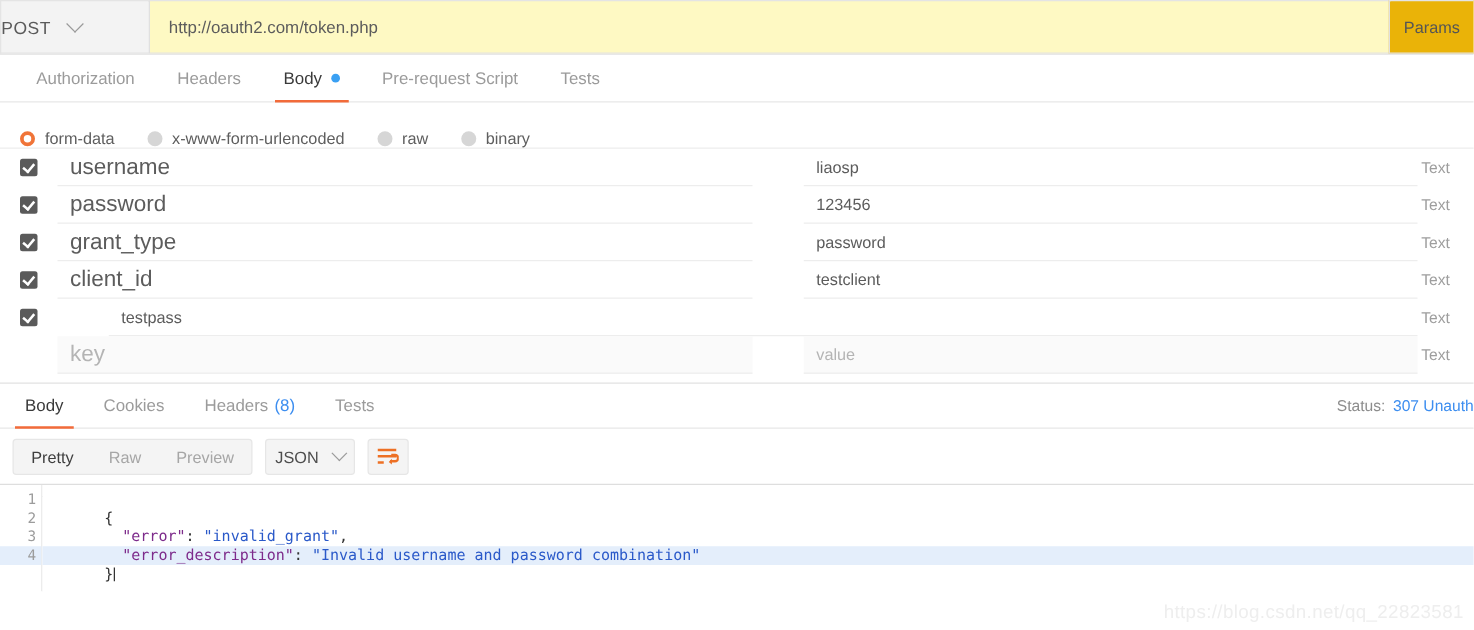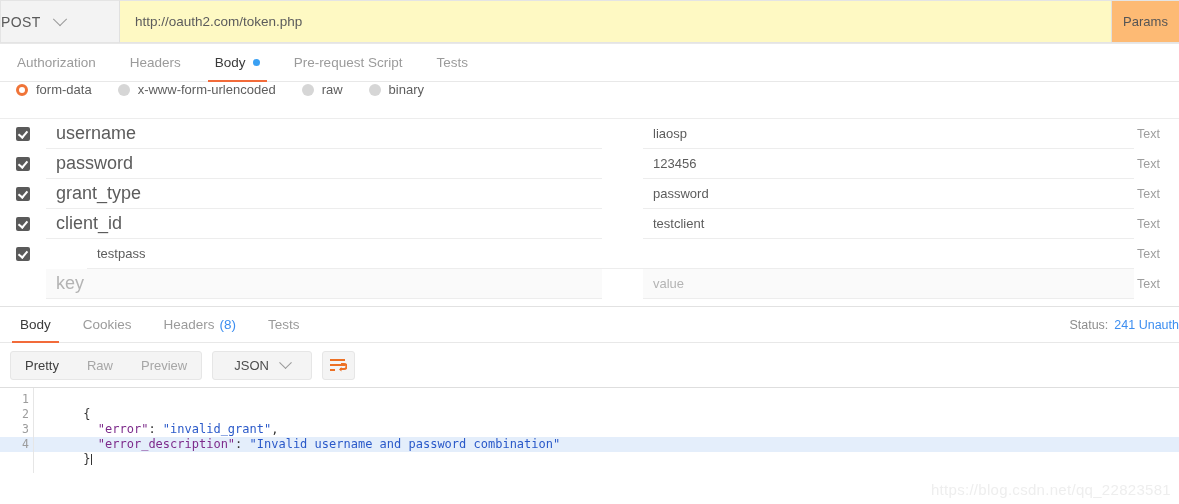--- a/index.html
+++ b/index.html
@@ -58,40 +58,40 @@
     padding-left: 15px;
     font-size: 13.5px;
     color: #5c5c5c;
     background: #fef9c3;
     border-top: 1px solid #e4e4e4;
     border-bottom: 1px solid #e4e4e4;
     box-sizing: border-box;
   }
   .params-box {
     width: 68px;
-    background: #fdba74;
+    background: #eab308;
     border-left: 1px solid #e0e0e0;
     border-top: 1px solid #e4e4e4;
     border-bottom: 1px solid #e4e4e4;
     display: flex;
     align-items: center;
     justify-content: center;
     cursor: pointer;
     box-sizing: border-box;
     font-size: 13px;
     color: #555;
   }
 
   
   .req-tabs {
     height: 38px;
     display: flex;
     align-items: stretch;
     border-bottom: 1px solid #e8e8e8;
-    padding-left: 0;
+    padding-left: 12px;
     box-sizing: border-box;
   }
   .req-tab {
     display: flex;
     align-items: center;
     padding: 0 17px;
     font-size: 13.5px;
     color: #9b9b9b;
     cursor: pointer;
     position: relative;
@@ -114,21 +114,21 @@
     height: 7px;
     border-radius: 50%;
     background: #3aa0f3;
     margin-left: 7px;
   }
 
   
   .radio-row {
     height: 36px;
     display: flex;
-    align-items: flex-start;
+    align-items: flex-end;
     padding-left: 16px;
     box-sizing: border-box;
   }
   .radio-item {
     display: flex;
     align-items: center;
     margin-right: 26px;
     cursor: pointer;
     font-size: 13px;
     color: #5e5e5e;
@@ -303,21 +303,21 @@
   }
   .seg-item.active { color: #3e3e3e; }
   .sel-box {
     display: flex;
     align-items: center;
     gap: 12px;
     background: #f4f4f4;
     border: 1px solid #e6e6e6;
     border-radius: 3px;
     height: 27px;
-    padding: 0 21px;
+    padding: 0 7px;
     cursor: pointer;
     font-size: 13px;
     color: #4d4d4d;
   }
   .sel-box .chevron {
     border-right-width: 1.5px;
     border-bottom-width: 1.5px;
     width: 8px; height: 8px;
   }
   .wrap-btn {
@@ -527,21 +527,21 @@
   </div>
   <div class="resp-tab">
     <span>Headers</span>
     <span class="hdr-count">(8)</span>
   </div>
   <div class="resp-tab">
     <span>Tests</span>
   </div>
   <div class="status-wrap">
     <span>Status:</span>
-    <span class="status-val">241 Unauth</span>
+    <span class="status-val">307 Unauth</span>
   </div>
 </div>
 
 <div class="view-bar">
   <div class="seg">
     <div class="seg-item active">Pretty</div>
     <div class="seg-item">Raw</div>
     <div class="seg-item">Preview</div>
   </div>
   <div class="sel-box">

